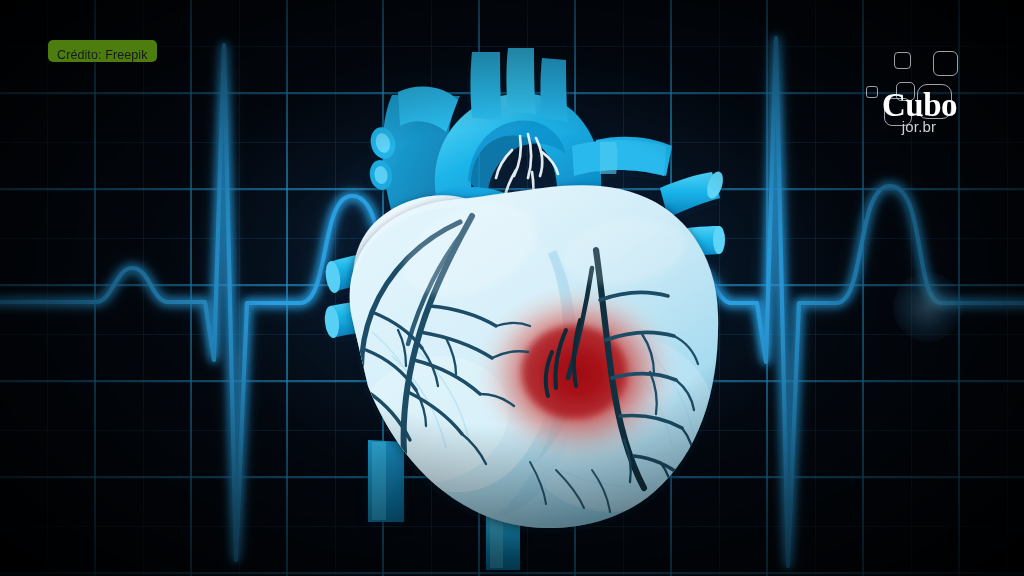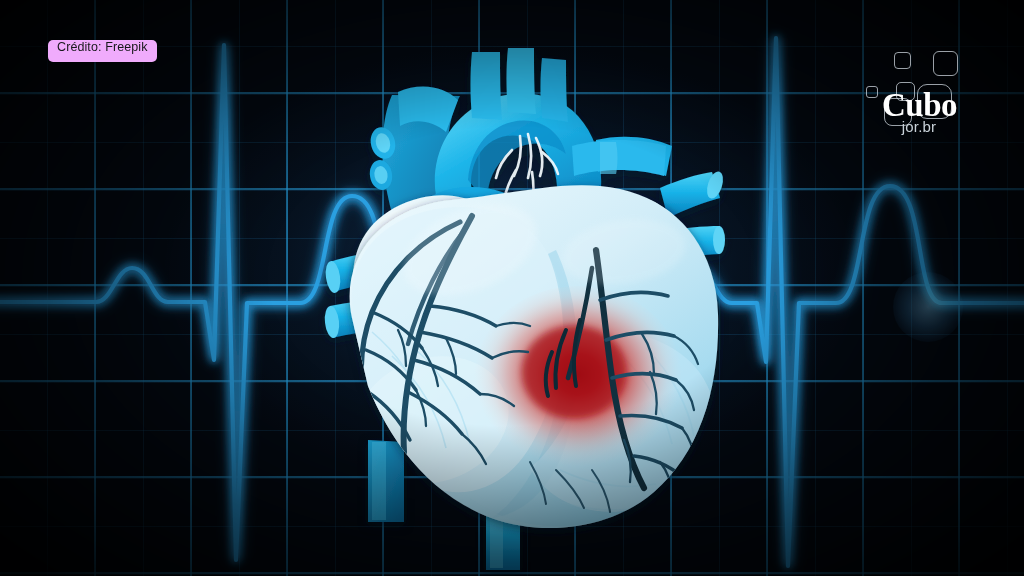--- a/index.html
+++ b/index.html
@@ -37,21 +37,21 @@
 
   
   .ecg{position:absolute;left:0;top:0;width:1024px;height:576px;}
 
   
   .heart-wrap{position:absolute;left:0;top:0;width:1024px;height:576px;}
 
   
   .credit{
     position:absolute;left:48px;top:40px;height:22px;padding:0 9px;
-    display:flex;align-items:flex-start;background:#f0abfc;border-radius:5px;
+    display:flex;align-items:flex-end;background:#4d7c0f;border-radius:5px;
     font-size:12.5px;color:#17181a;letter-spacing:.1px;white-space:nowrap;
     box-shadow:0 1px 3px rgba(0,0,0,.45);
   }
 
   
   .logo{position:absolute;left:860px;top:42px;width:130px;height:108px;}
   .logo-sq{position:absolute;border:1.6px solid rgba(214,222,230,.72);border-radius:4px;}
   .logo-sq.s1{left:34px;top:10px;width:15px;height:15px;}
   .logo-sq.s2{left:73px;top:9px;width:23px;height:23px;border-radius:6px;}
   .logo-sq.s3{left:6px;top:44px;width:10px;height:10px;border-radius:3px;}

